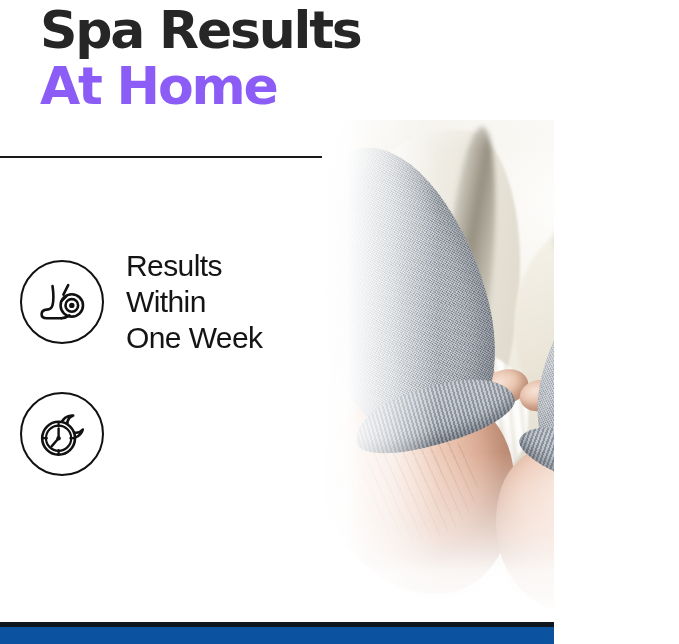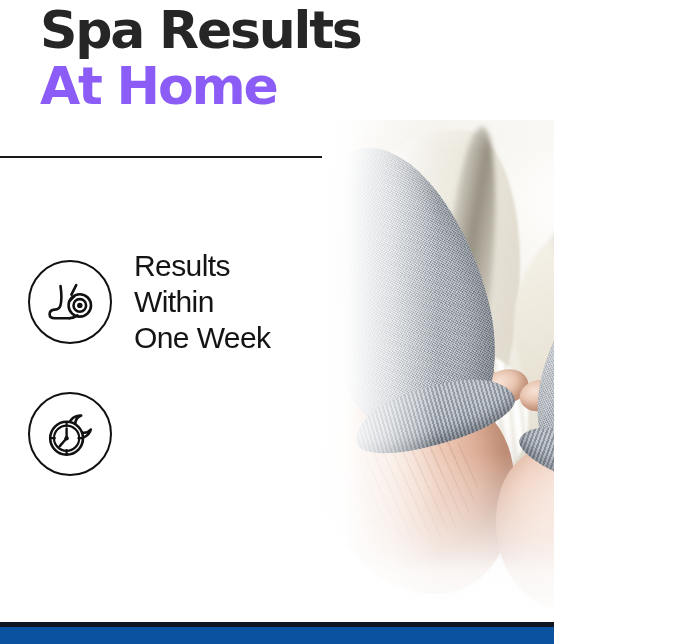--- a/index.html
+++ b/index.html
@@ -296,21 +296,20 @@
     z-index: 5;
   }
 
   
   .features {
     position: absolute;
     left: 0;
     top: 248px;
     width: 340px;
     z-index: 5;
-    padding-left: 8px;
   }
   .feature {
     position: relative;
     display: flex;
     align-items: center;
     gap: 22px;
     padding-left: 20px;
     margin-bottom: 36px;
   }
   .feature-icon {

